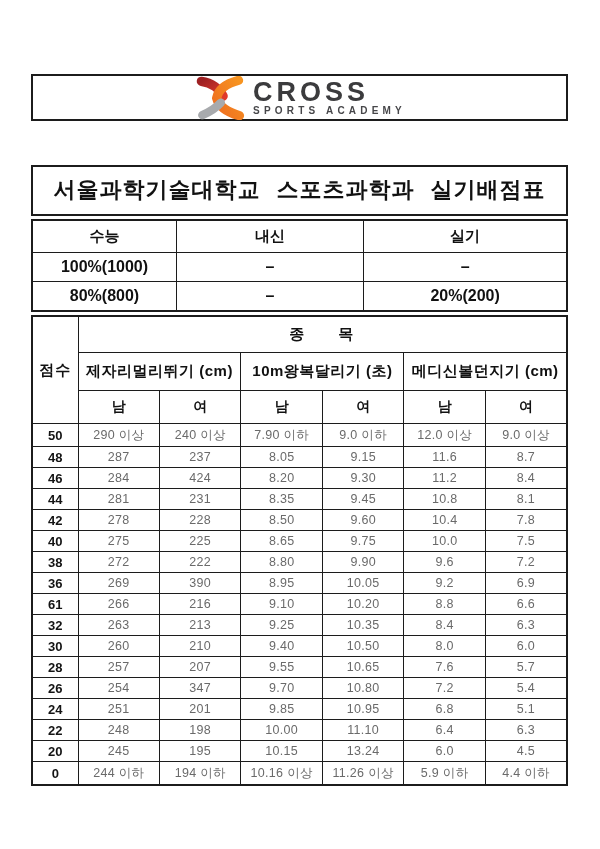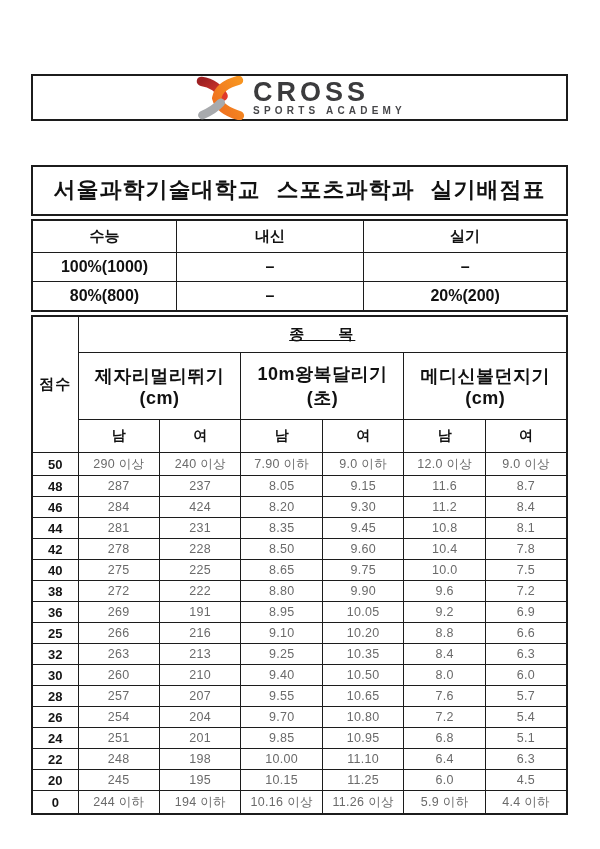--- a/index.html
+++ b/index.html
@@ -34,23 +34,23 @@
   table { width:100%; border-collapse:collapse; table-layout:fixed; }
   table.box { margin-bottom:3px; }
   th, td { border:1px solid #1c1c1c; text-align:center; vertical-align:middle; background:#fff; }
 
   
   .summary th { font-size:15px; font-weight:700; padding:6px 16px; color:#111; }
   .summary td { font-size:16px; font-weight:700; padding:5px 2px; color:#111; }
 
   
   .main th { color:#111; font-weight:700; }
-  .main .group-h { font-size:15px; padding:8px 18px; word-spacing:26px; letter-spacing:2px;text-decoration:underline; }
+  .main .group-h { font-size:15px; padding:8px 18px; word-spacing:26px; letter-spacing:2px; }
   .main .score-h { font-size:15px; letter-spacing:1px; }
-  .main .event-h { font-size:18px; padding:9px 2px; letter-spacing:0.5px; }
+  .main .event-h { font-size:15px; padding:9px 2px; letter-spacing:0.5px; }
   .main .gender-h { font-size:14px; padding:7px 2px; }
   .main td.score-cell { font-size:13px; font-weight:700; color:#141414; padding:2.5px 2px; }
   .main td.value-cell { font-size:12.5px; color:#6a6a6a; padding:2.5px 2px; letter-spacing:0.3px; }
 </style>
 </head>
 <body>
 
 <div class="page">
   <div class="doc">
 
@@ -195,28 +195,28 @@
           <td class="value-cell">272</td>
           <td class="value-cell">222</td>
           <td class="value-cell">8.80</td>
           <td class="value-cell">9.90</td>
           <td class="value-cell">9.6</td>
           <td class="value-cell">7.2</td>
         </tr>
         <tr>
           <td class="score-cell">36</td>
           <td class="value-cell">269</td>
-          <td class="value-cell">191</td>
+          <td class="value-cell">390</td>
           <td class="value-cell">8.95</td>
           <td class="value-cell">10.05</td>
           <td class="value-cell">9.2</td>
           <td class="value-cell">6.9</td>
         </tr>
         <tr>
-          <td class="score-cell">25</td>
+          <td class="score-cell">61</td>
           <td class="value-cell">266</td>
           <td class="value-cell">216</td>
           <td class="value-cell">9.10</td>
           <td class="value-cell">10.20</td>
           <td class="value-cell">8.8</td>
           <td class="value-cell">6.6</td>
         </tr>
         <tr>
           <td class="score-cell">32</td>
           <td class="value-cell">263</td>
@@ -240,21 +240,21 @@
           <td class="value-cell">257</td>
           <td class="value-cell">207</td>
           <td class="value-cell">9.55</td>
           <td class="value-cell">10.65</td>
           <td class="value-cell">7.6</td>
           <td class="value-cell">5.7</td>
         </tr>
         <tr>
           <td class="score-cell">26</td>
           <td class="value-cell">254</td>
-          <td class="value-cell">204</td>
+          <td class="value-cell">347</td>
           <td class="value-cell">9.70</td>
           <td class="value-cell">10.80</td>
           <td class="value-cell">7.2</td>
           <td class="value-cell">5.4</td>
         </tr>
         <tr>
           <td class="score-cell">24</td>
           <td class="value-cell">251</td>
           <td class="value-cell">201</td>
           <td class="value-cell">9.85</td>
@@ -269,21 +269,21 @@
           <td class="value-cell">10.00</td>
           <td class="value-cell">11.10</td>
           <td class="value-cell">6.4</td>
           <td class="value-cell">6.3</td>
         </tr>
         <tr>
           <td class="score-cell">20</td>
           <td class="value-cell">245</td>
           <td class="value-cell">195</td>
           <td class="value-cell">10.15</td>
-          <td class="value-cell">11.25</td>
+          <td class="value-cell">13.24</td>
           <td class="value-cell">6.0</td>
           <td class="value-cell">4.5</td>
         </tr>
         <tr>
           <td class="score-cell">0</td>
           <td class="value-cell">244 이하</td>
           <td class="value-cell">194 이하</td>
           <td class="value-cell">10.16 이상</td>
           <td class="value-cell">11.26 이상</td>
           <td class="value-cell">5.9 이하</td>

